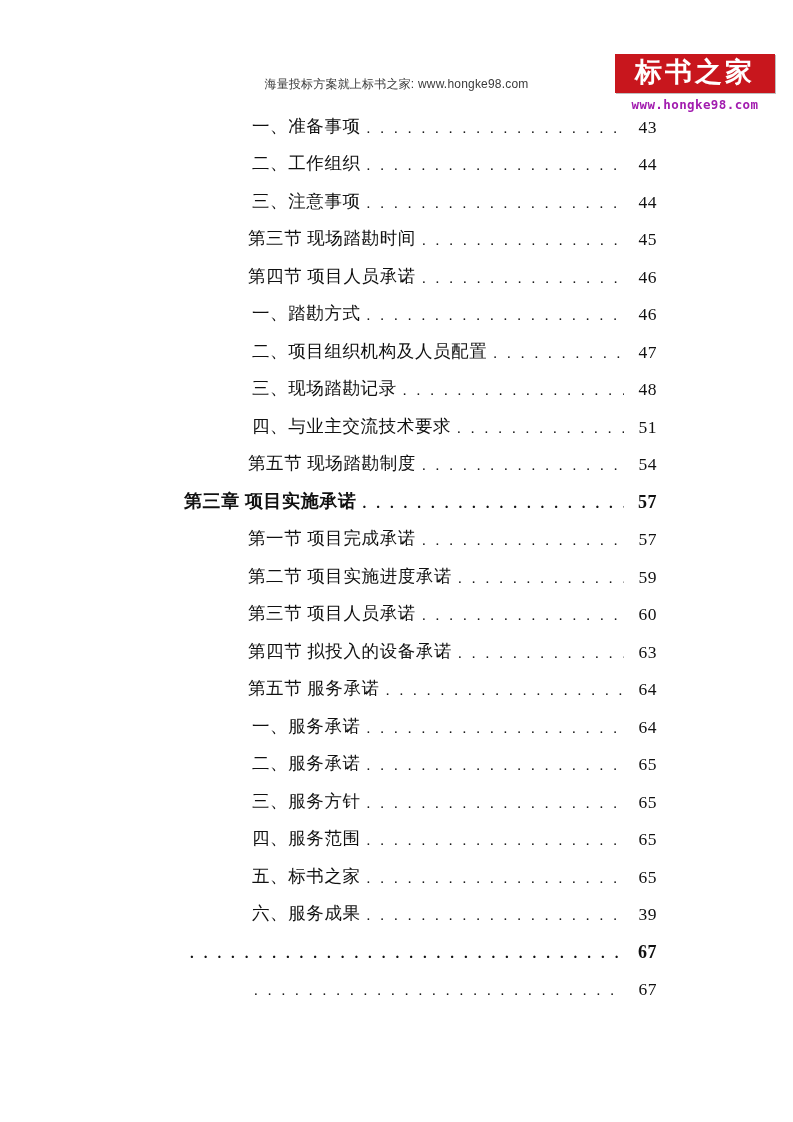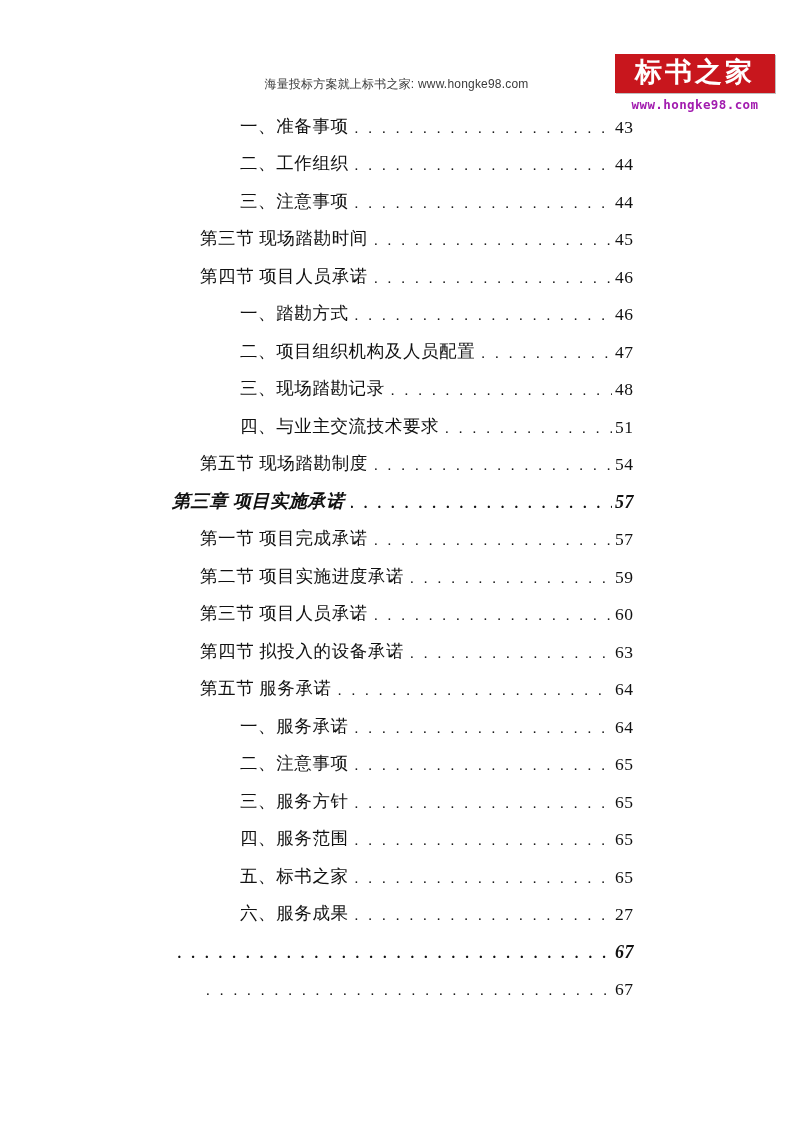--- a/index.html
+++ b/index.html
@@ -58,21 +58,21 @@
     font-family: "Liberation Sans", "DejaVu Sans", sans-serif;
     font-size: 12px;
     color: #3a3a3a;
     letter-spacing: 0.2px;
   }
 
   
   .toc {
     position: absolute;
     top: 100px;
-    left: 4px;
+    left: 16px;
     width: 711px;
     padding-left: 48px;
   }
   .toc-row {
     display: flex;
     align-items: flex-end;
     box-sizing: border-box;
     font-size: 17.5px;
     color: #111111;
     height: 37.5px;
@@ -89,28 +89,28 @@
     margin: 0 3px 4px 6px;
     height: 12px;
     line-height: 12px;
     font-size: 15px;
     letter-spacing: 3.1px;
     color: #111111;
   }
   .toc-row .page-num {
     flex: 0 0 auto;
     width: 30px;
-    text-align: left;
+    text-align: right;
     font-family: "Liberation Serif", "DejaVu Serif", serif;
     letter-spacing: 0.5px;
   }
 
   
-  .lvl-chapter { padding-left: 120px; font-weight: bold; font-size: 18px; font-style: italic; }
-  .lvl-section { padding-left: 148px; }
+  .lvl-chapter { padding-left: 120px; font-weight: bold; font-size: 18px; }
+  .lvl-section { padding-left: 148px; margin-left: 36px; }
   .lvl-item    { padding-left: 188px; }
 
   .lvl-chapter .leader { font-weight: bold; }
   .lvl-chapter .page-num { font-weight: bold; }
 </style>
 </head>
 <body>
 
 <div class="page">
 
@@ -201,21 +201,21 @@
         <span class="label">第五节 服务承诺</span>
         <span class="leader">. . . . . . . . . . . . . . . . . . . . . . . . . . . . . . . . . . . . . . . . . . . . . . . . . . . . . . . . . . . . . . . . . . . . . . . . . . . . . .</span>
         <span class="page-num">64</span>
       </div>
       <div class="toc-row lvl-item">
         <span class="label">一、服务承诺</span>
         <span class="leader">. . . . . . . . . . . . . . . . . . . . . . . . . . . . . . . . . . . . . . . . . . . . . . . . . . . . . . . . . . . . . . . . . . . . . . . . . . . . . .</span>
         <span class="page-num">64</span>
       </div>
       <div class="toc-row lvl-item">
-        <span class="label">二、注意事项</span>
+        <span class="label">二、服务承诺</span>
         <span class="leader">. . . . . . . . . . . . . . . . . . . . . . . . . . . . . . . . . . . . . . . . . . . . . . . . . . . . . . . . . . . . . . . . . . . . . . . . . . . . . .</span>
         <span class="page-num">65</span>
       </div>
       <div class="toc-row lvl-item">
         <span class="label">三、服务方针</span>
         <span class="leader">. . . . . . . . . . . . . . . . . . . . . . . . . . . . . . . . . . . . . . . . . . . . . . . . . . . . . . . . . . . . . . . . . . . . . . . . . . . . . .</span>
         <span class="page-num">65</span>
       </div>
       <div class="toc-row lvl-item">
         <span class="label">四、服务范围</span>
@@ -223,21 +223,21 @@
         <span class="page-num">65</span>
       </div>
       <div class="toc-row lvl-item">
         <span class="label">五、标书之家</span>
         <span class="leader">. . . . . . . . . . . . . . . . . . . . . . . . . . . . . . . . . . . . . . . . . . . . . . . . . . . . . . . . . . . . . . . . . . . . . . . . . . . . . .</span>
         <span class="page-num">65</span>
       </div>
       <div class="toc-row lvl-item">
         <span class="label">六、服务成果</span>
         <span class="leader">. . . . . . . . . . . . . . . . . . . . . . . . . . . . . . . . . . . . . . . . . . . . . . . . . . . . . . . . . . . . . . . . . . . . . . . . . . . . . .</span>
-        <span class="page-num">27</span>
+        <span class="page-num">39</span>
       </div>
       <div class="toc-row lvl-chapter">
         <span class="leader">. . . . . . . . . . . . . . . . . . . . . . . . . . . . . . . . . . . . . . . . . . . . . . . . . . . . . . . . . . . . . . . . . . . . . . . . . . . . . .</span>
         <span class="page-num">67</span>
       </div>
       <div class="toc-row lvl-section">
         <span class="leader">. . . . . . . . . . . . . . . . . . . . . . . . . . . . . . . . . . . . . . . . . . . . . . . . . . . . . . . . . . . . . . . . . . . . . . . . . . . . . .</span>
         <span class="page-num">67</span>
       </div>
     </div>

